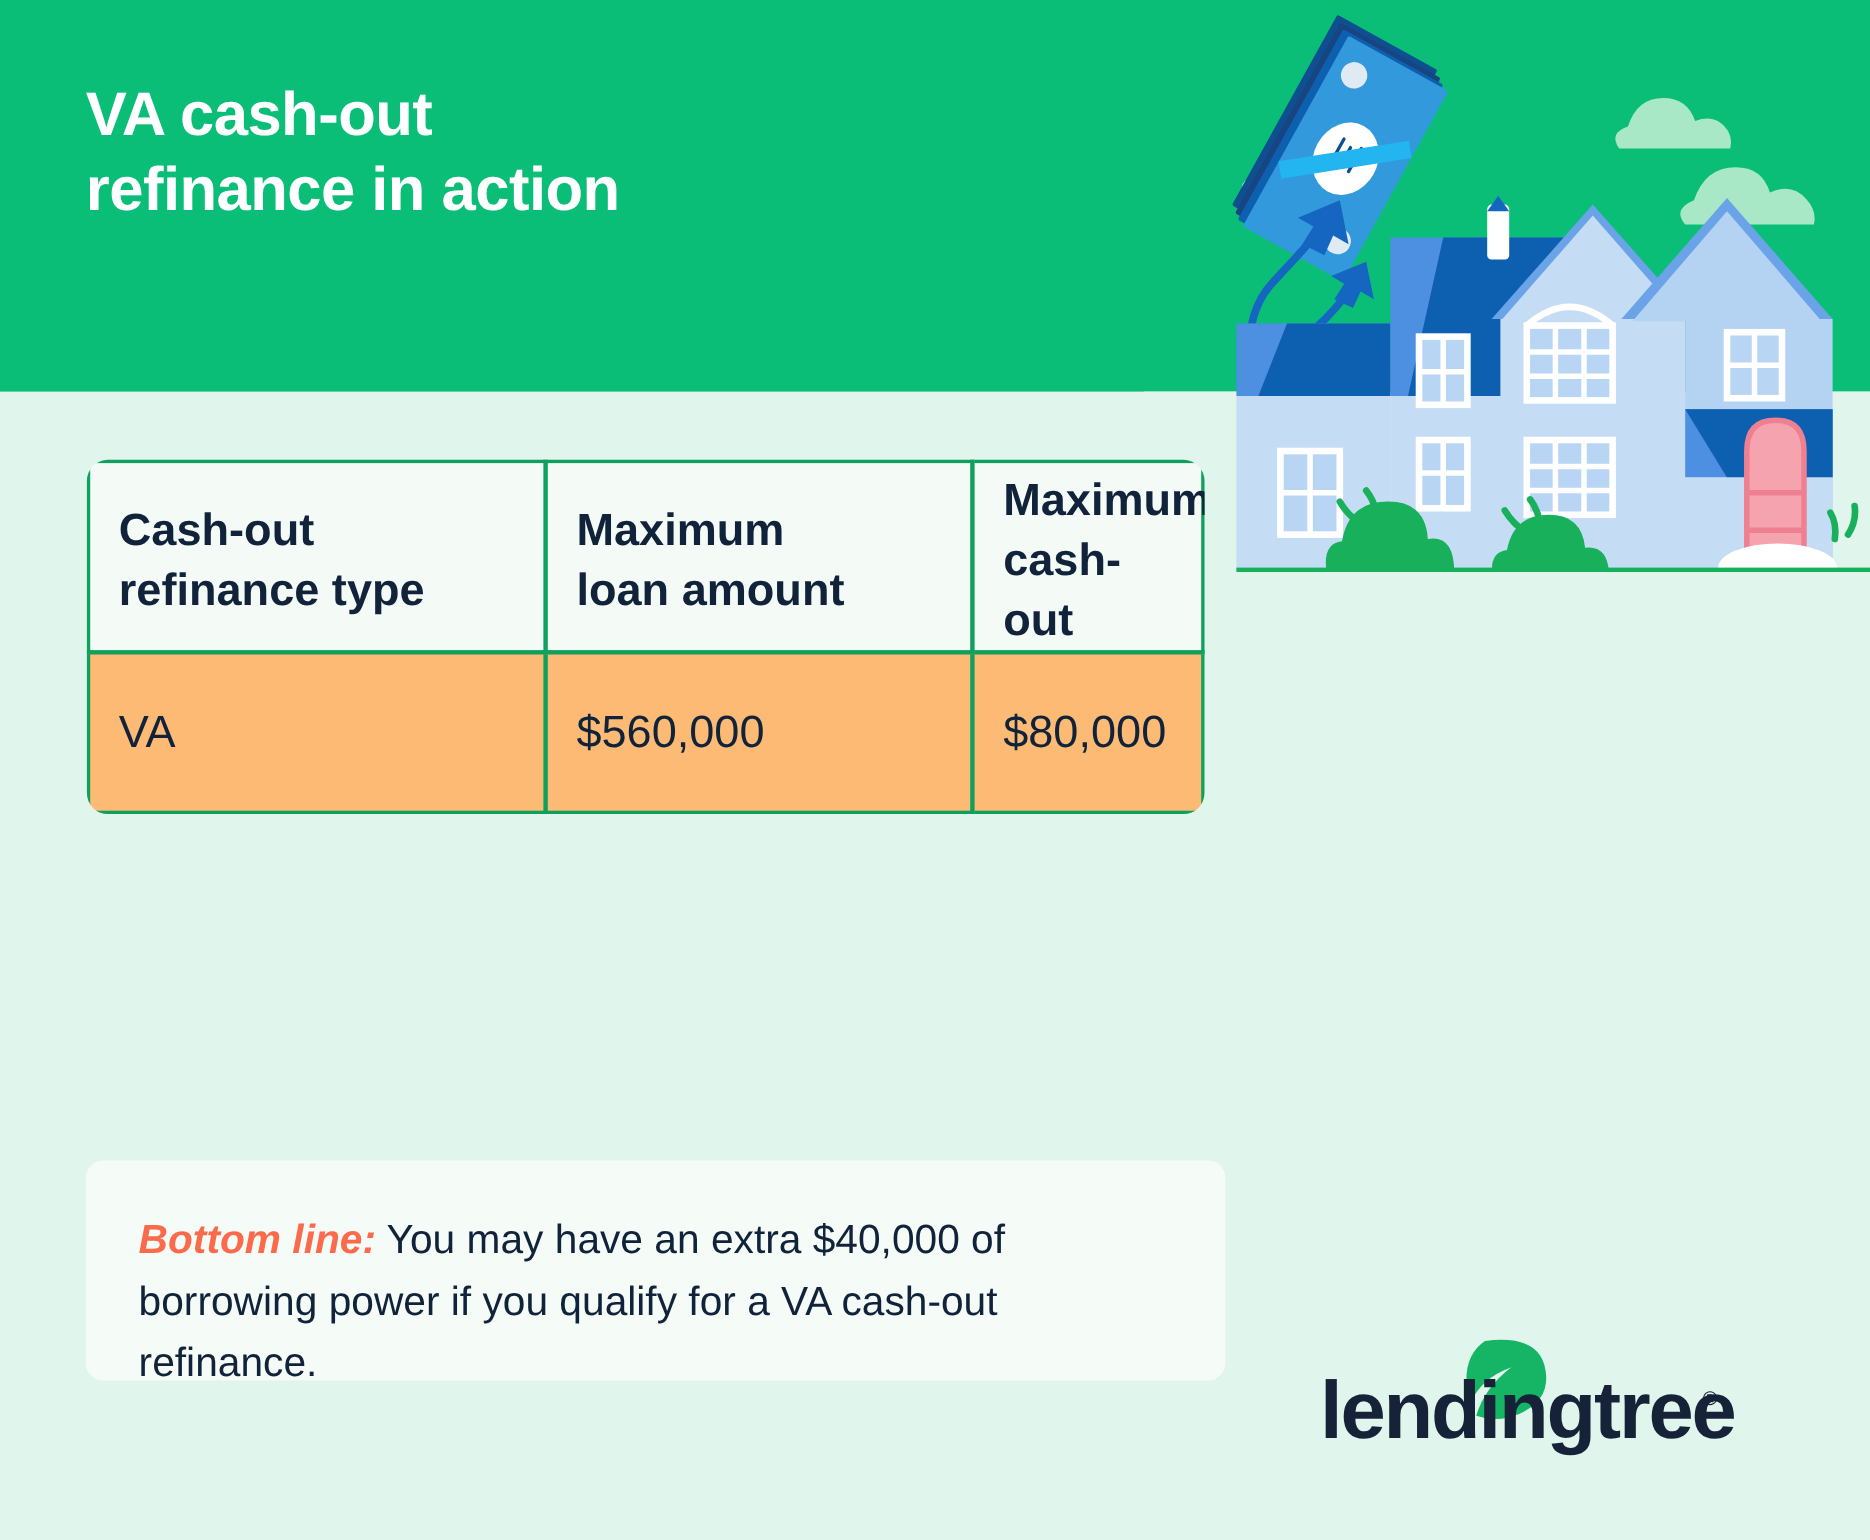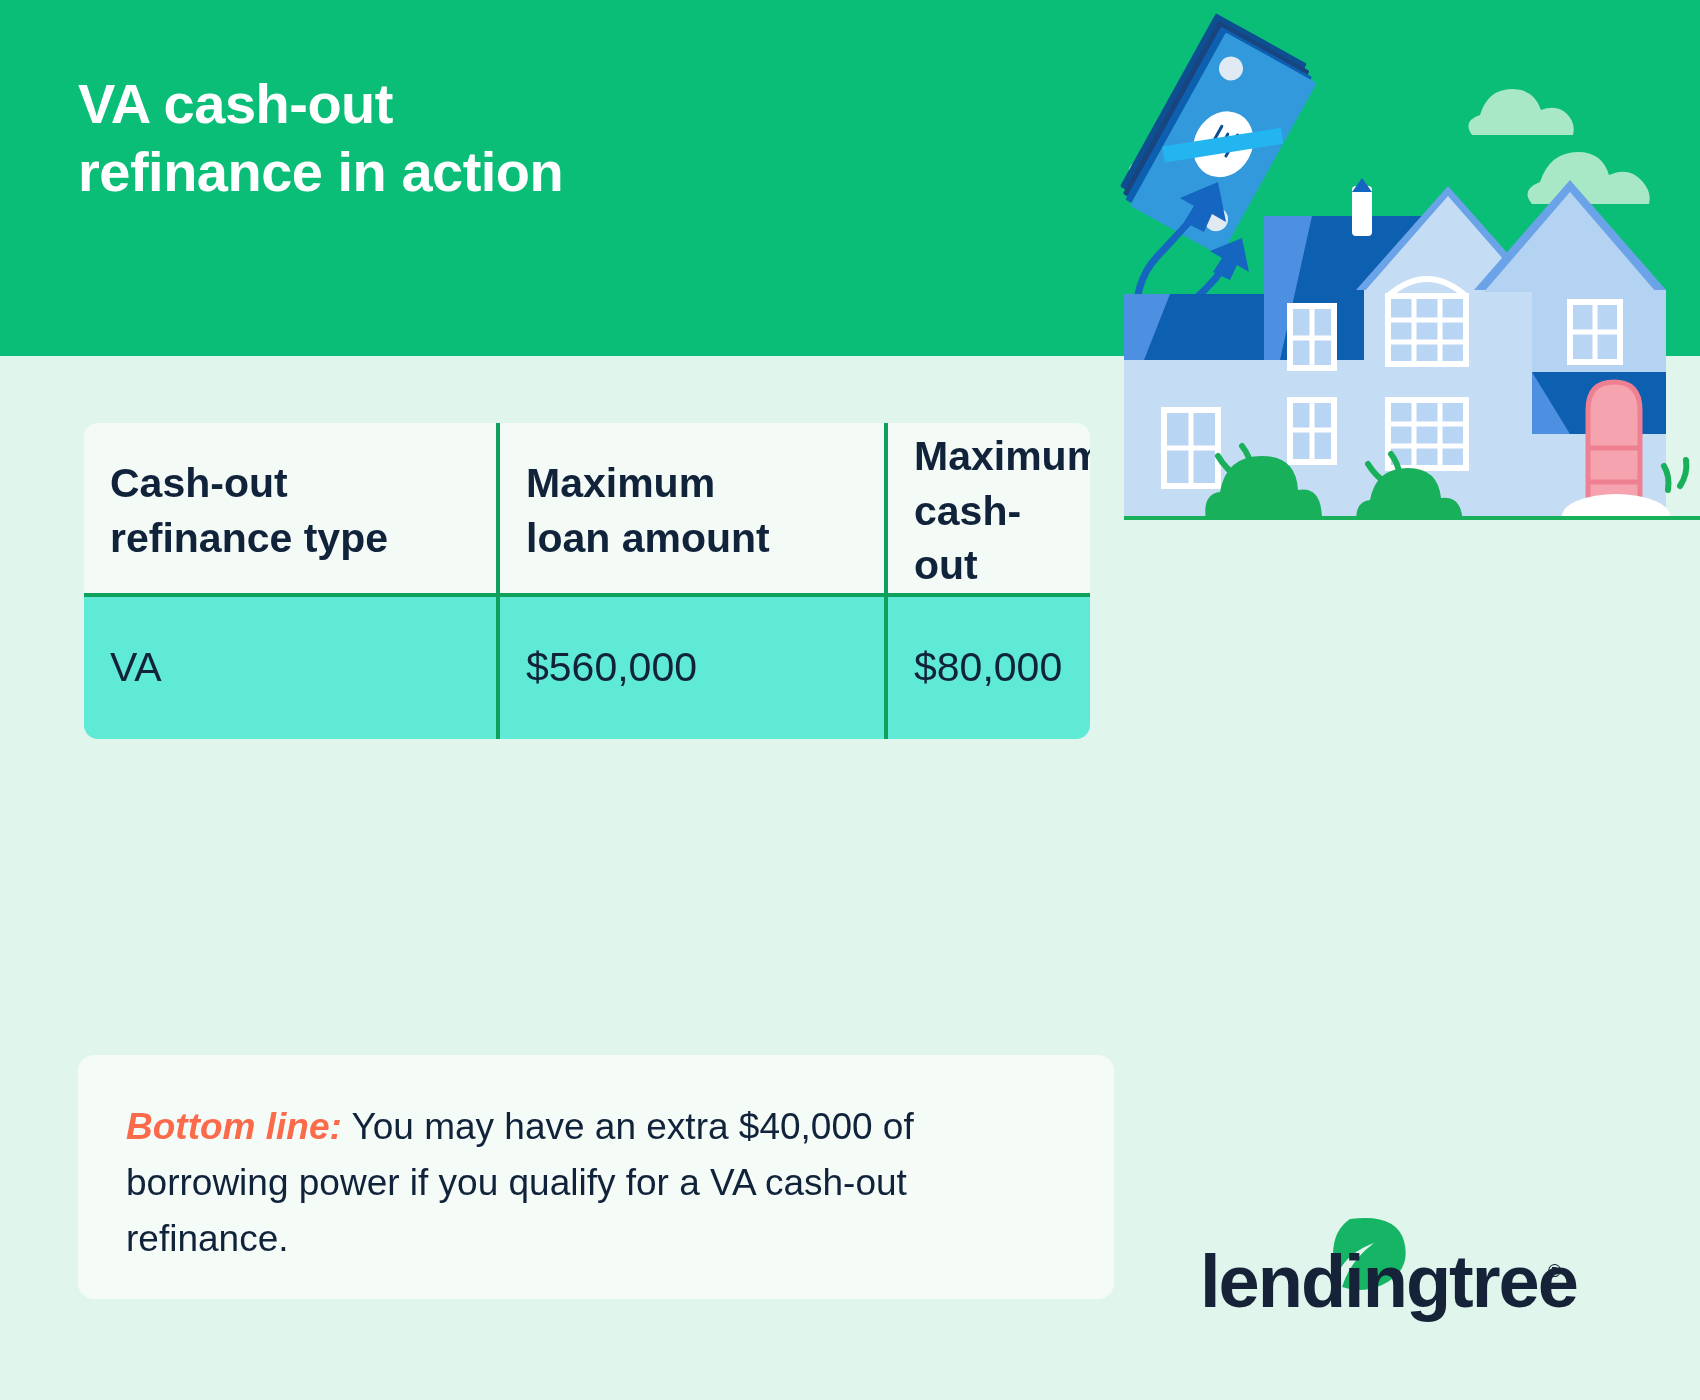--- a/index.html
+++ b/index.html
@@ -49,21 +49,21 @@
   
   .table-wrap {
     position: absolute;
     left: 78px;
     top: 417px;
     width: 1018px;
   }
   table.data-table {
     width: 100%;
     border-collapse: collapse;
-    border: 6px solid #4c1d95;
+    border: 1px solid #4c1d95;
     border-radius: 18px;
     overflow: hidden;
     table-layout: fixed;
   }
   table.data-table th,
   table.data-table td {
     border: 4px solid #0ea05c;
     padding: 0 26px;
     text-align: left;
     vertical-align: middle;
@@ -78,35 +78,35 @@
   table.data-table thead th {
     background: #f4faf6;
     height: 146px;
     font-size: 41px;
     line-height: 1.33;
     font-weight: 700;
     white-space: pre-line;
     padding-top: 6px;
   }
   table.data-table tbody td {
-    background: #5eead4;
+    background: #fdba74;
     height: 142px;
     font-size: 41px;
   }
 
   
   table.data-table { border-radius: 20px; }
 
   
   .bottom-card {
     position: absolute;
     left: 78px;
     top: 1055px;
     width: 1036px;
-    height: 244px;
+    height: 200px;
     background: #f5fbf7;
     border-radius: 16px;
     box-sizing: border-box;
     padding: 44px 48px 0 48px;
   }
   .bottom-text {
     font-size: 37px;
     line-height: 1.52;
     color: #10233a;
   }

